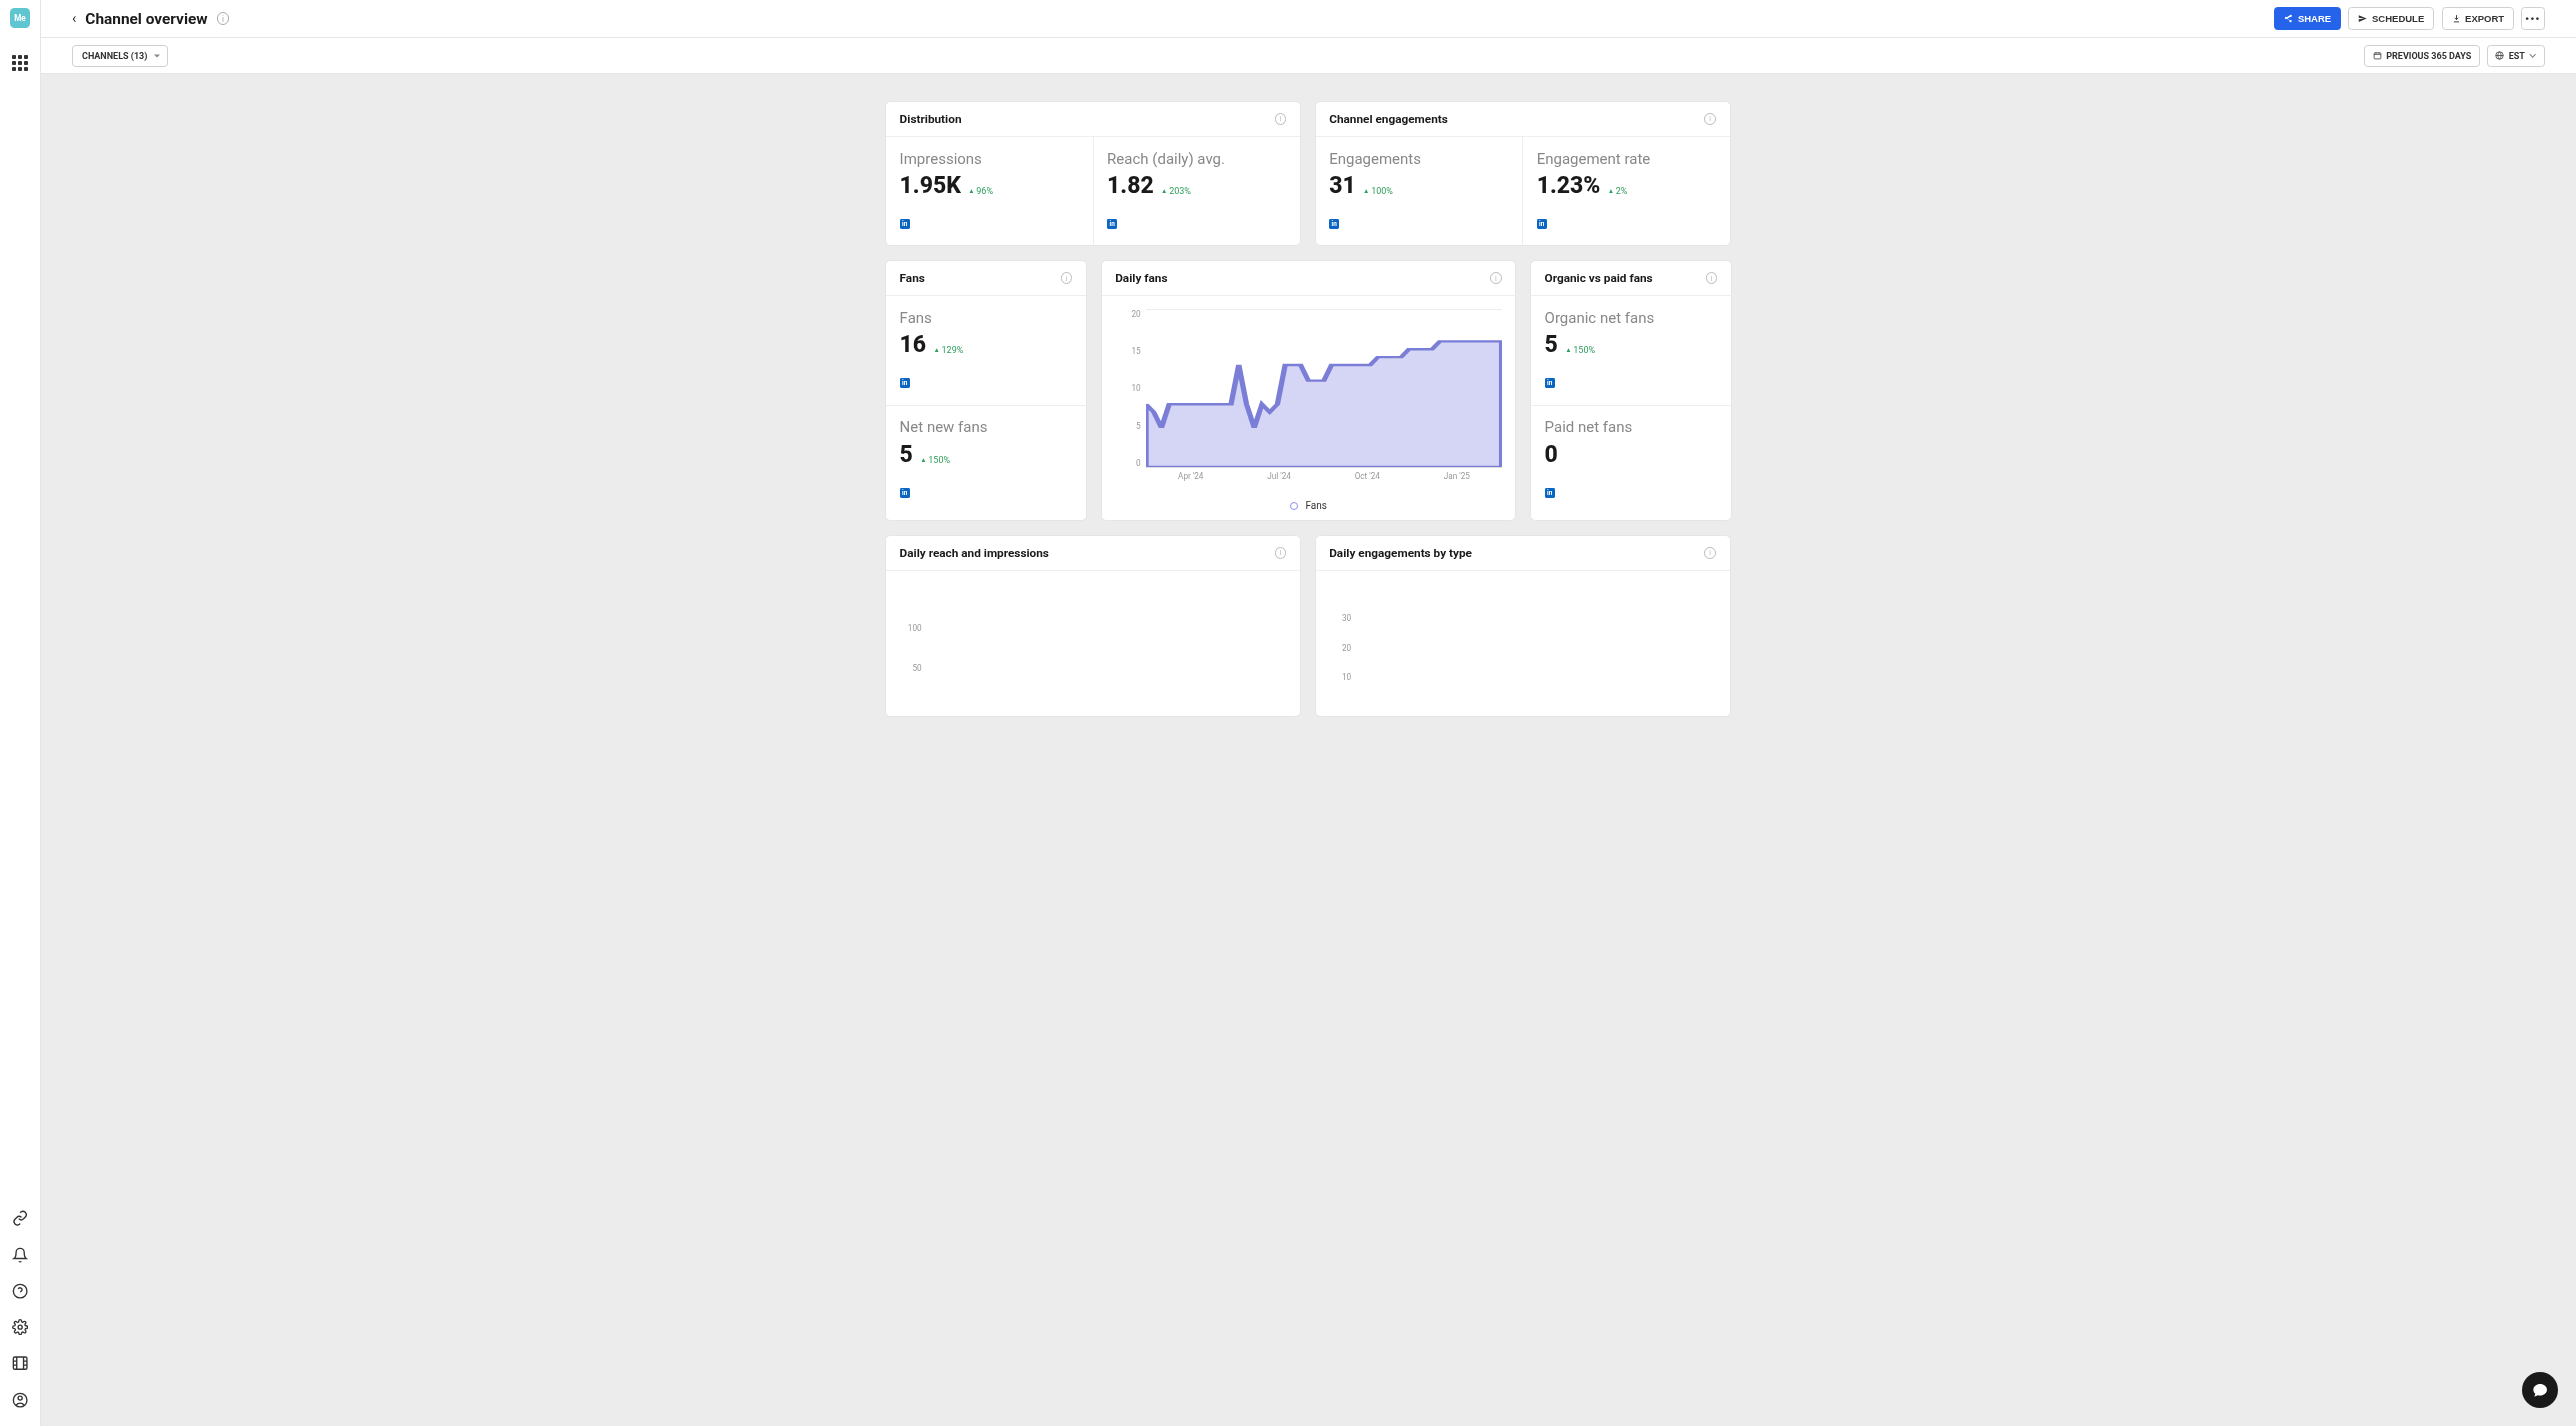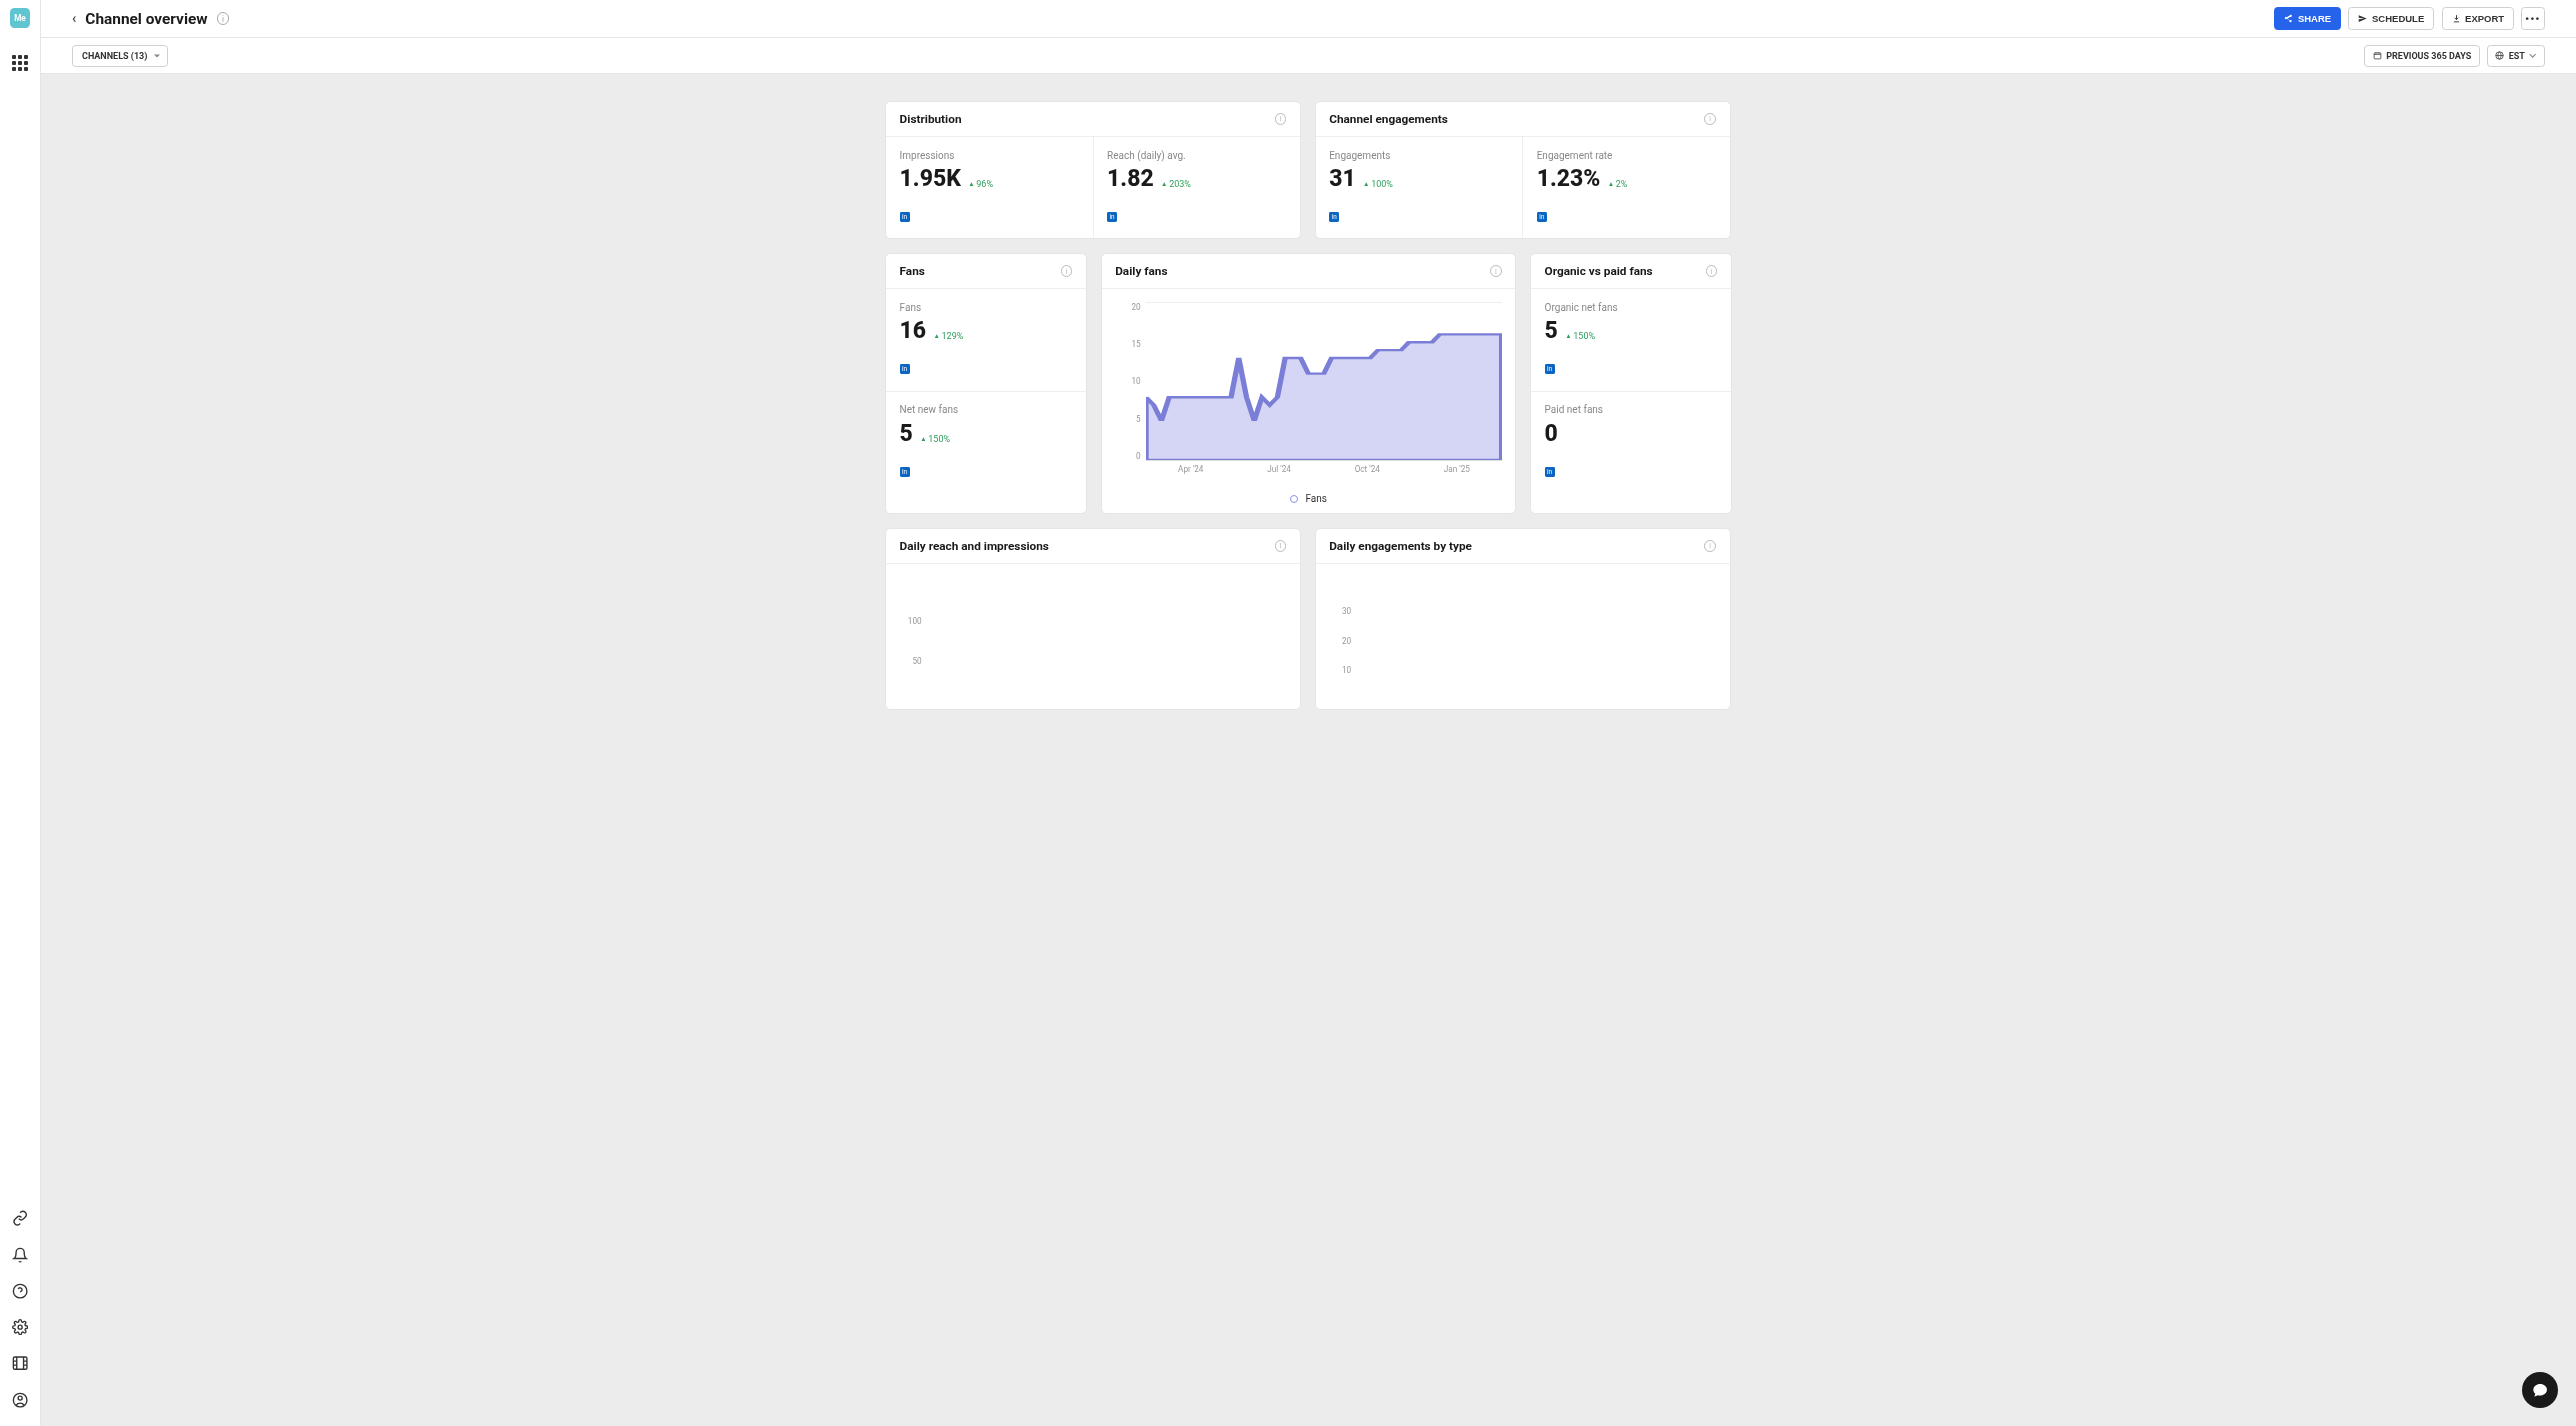--- a/index.html
+++ b/index.html
@@ -38,26 +38,26 @@
 .content { flex: 1; overflow: auto; background: #ececec; padding: 27px 0; }
 .container { width: 847px; margin: 0 auto; display: flex; flex-direction: column; gap: 13.6px; }
 .row { display: flex; gap: 13.6px; }
 .card { background: #fff; border: 0.9px solid #e5e5e5; border-radius: 5.4px; }
 .card-header { height: 35px; border-bottom: 0.9px solid #eee; display: flex; align-items: center; padding: 0 13.6px; }
 .card-title { font-size: 11.8px; font-weight: 700; color: #1a1a1a; }
 .info-ico { margin-left: auto; width: 11.8px; height: 11.8px; border: 1.2px solid #bbb; border-radius: 50%; display:flex; align-items:center; justify-content:center; font-size:7.3px; color:#bbb; cursor:pointer; }
 .metric-grid { display: flex; }
 .metric-cell { flex: 1; padding: 12.7px 13.6px 16.3px; border-right: 0.9px solid #eee; }
 .metric-cell:last-child { border-right: none; }
-.metric-label { font-size: 10px; color: #888; margin-bottom: 4.5px; }
+.metric-label { font-size: 15px; color: #888; margin-bottom: 4.5px; }
 .metric-val-row { display: flex; align-items: baseline; gap: 7.3px; }
 .metric-val { font-size: 23px; font-weight: 800; color: #1a1a1a; }
 .delta { font-size: 9px; color: #2e9e5b; display:flex; align-items:center; gap:1.8px; }
 .delta::before { content: "▲"; font-size: 6.4px; }
-.li-icon { width: 10px; height: 10px; background: #0a66c2; border-radius: 1.4px; color: #fff; font-size: 6.4px; font-weight: 400; display:flex; align-items:center; justify-content:center; margin-top: 20px; }
+.li-icon { width: 10px; height: 10px; background: #0a66c2; border-radius: 1.4px; color: #fff; font-size: 6.4px; font-weight: 700; display:flex; align-items:center; justify-content:center; margin-top: 20px; }
 .metric-stack .metric-cell { border-right: none; border-bottom: 0.9px solid #eee; }
 .metric-stack .metric-cell:last-child { border-bottom: none; }
 
 
 .card-fans { width: 202px; }
 .card-daily-fans { flex: 1; }
 .card-orgpaid { width: 202px; }
 .card-half { width: 416px; }
 
 

